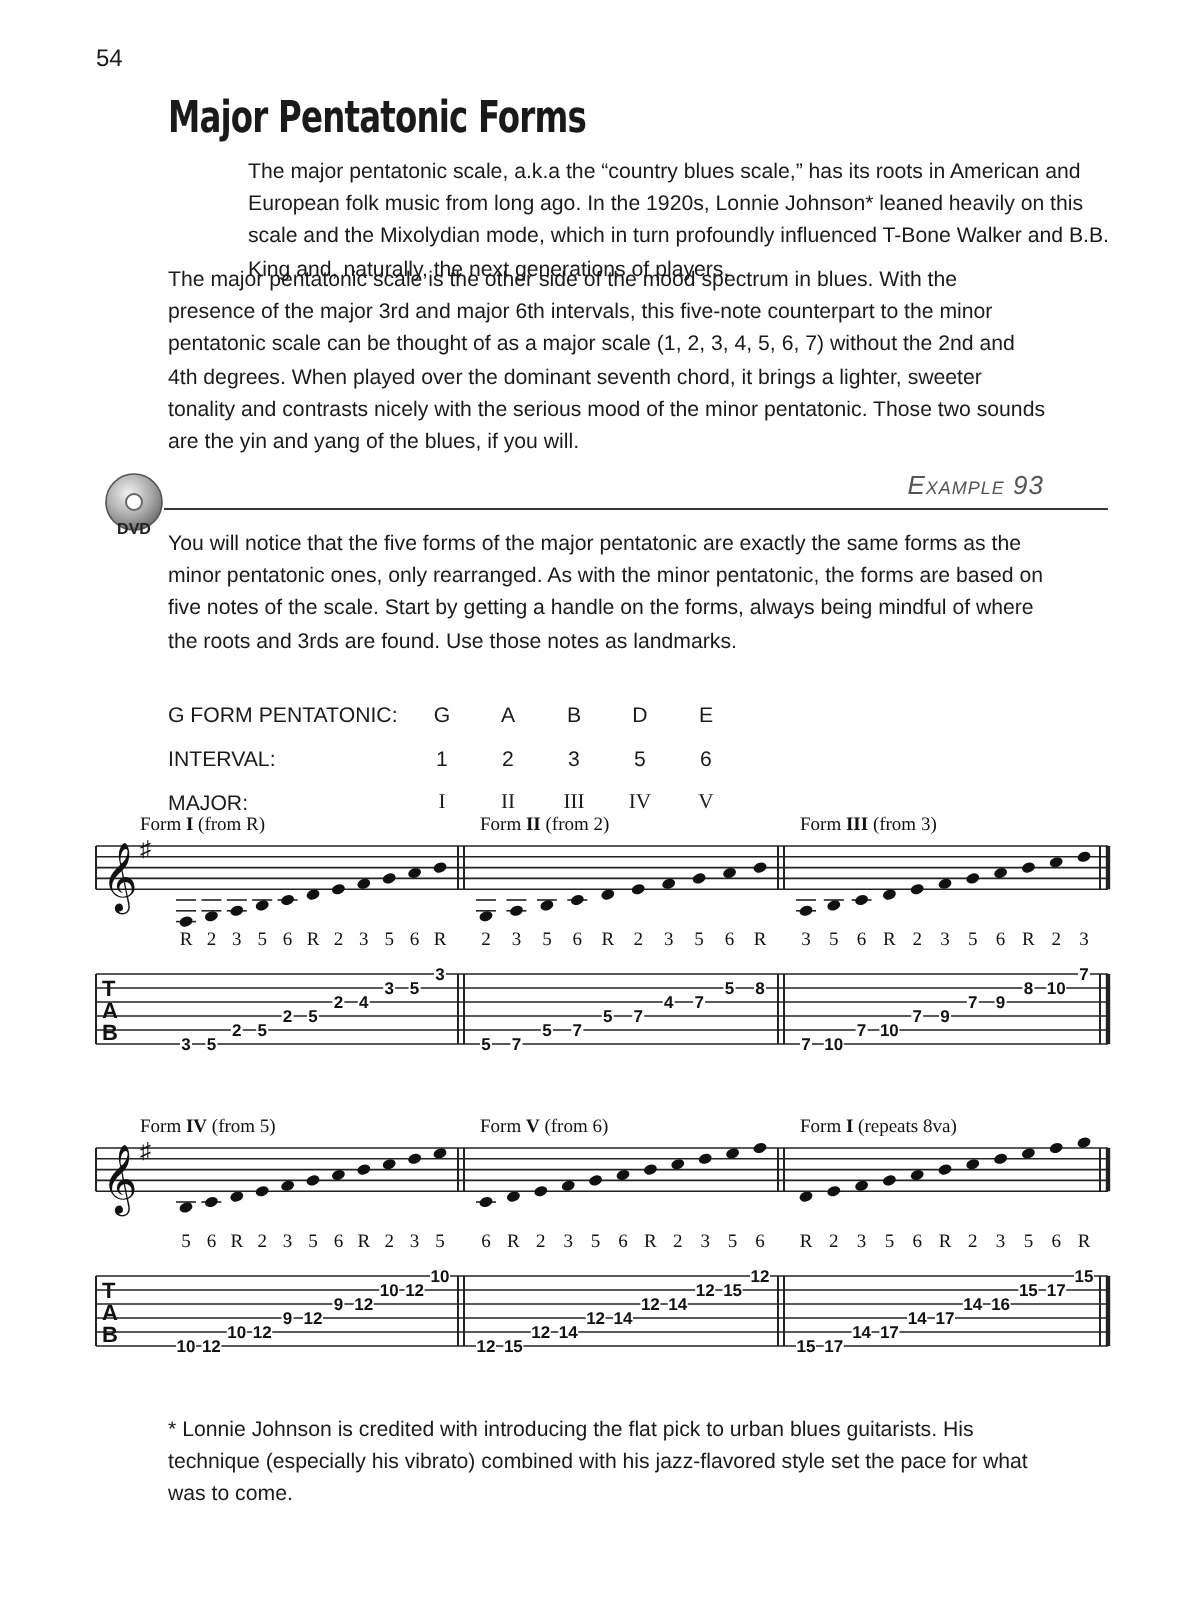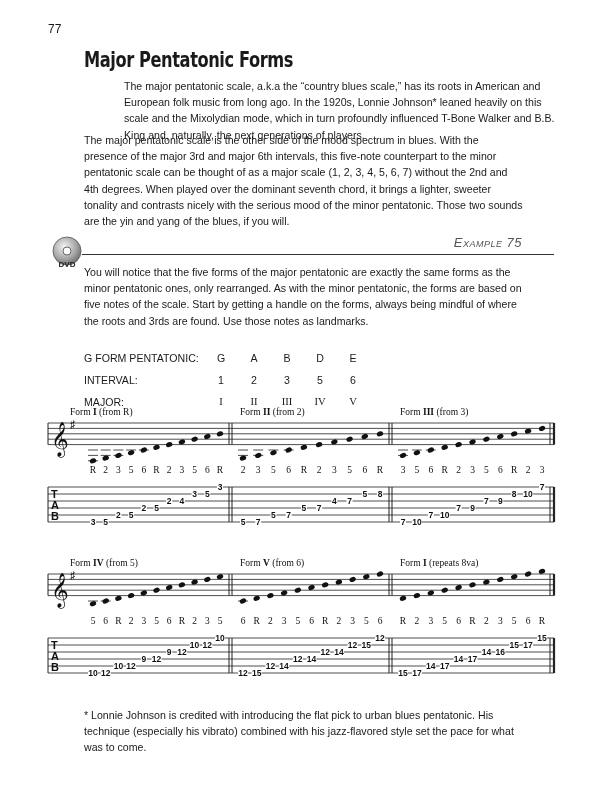--- a/index.html
+++ b/index.html
@@ -18,38 +18,38 @@
   .scale-tbl .row{position:absolute;white-space:nowrap;}
   .scale-tbl .lbl{position:absolute;left:0;}
   .scale-tbl .cell{position:absolute;width:20px;text-align:center;}
   .roman{font-family:"Liberation Serif",serif;}
   .footnote{left:84px;top:707px;width:440px;font-size:10.6px;line-height:16.2px;}
   svg text{font-family:"Liberation Serif",serif;}
 </style>
 </head>
 <body>
 
-<div class="abs page-num">77</div>
+<div class="abs page-num">54</div>
 <div class="abs title">Major Pentatonic Forms</div>
 <div class="abs para p1">The major pentatonic scale, a.k.a the “country blues scale,” has its roots in American and European folk music from long ago. In the 1920s, Lonnie Johnson* leaned heavily on this scale and the Mixolydian mode, which in turn profoundly influenced T-Bone Walker and B.B. King and, naturally, the next generations of players.</div>
 <div class="abs para p2">The major pentatonic scale is the other side of the mood spectrum in blues. With the presence of the major 3rd and major 6th intervals, this five-note counterpart to the minor pentatonic scale can be thought of as a major scale (1, 2, 3, 4, 5, 6, 7) without the 2nd and 4th degrees. When played over the dominant seventh chord, it brings a lighter, sweeter tonality and contrasts nicely with the serious mood of the minor pentatonic. Those two sounds are the yin and yang of the blues, if you will.</div>
 
 <svg class="abs dvd" viewBox="0 0 34 34">
   <defs>
     <radialGradient id="dg" cx="40%" cy="35%" r="70%">
       <stop offset="0%" stop-color="#f2f2f2"></stop>
       <stop offset="60%" stop-color="#a8a8a8"></stop>
       <stop offset="100%" stop-color="#6a6a6a"></stop>
     </radialGradient>
   </defs>
   <circle cx="17" cy="15" r="14" fill="url(#dg)" stroke="#555" stroke-width="0.8"></circle>
   <circle cx="17" cy="15" r="4" fill="#fff" stroke="#666" stroke-width="1"></circle>
   <text x="17" y="31" text-anchor="middle" font-size="8" font-weight="bold" fill="#222" style="font-family:'Liberation Sans',sans-serif">DVD</text>
 </svg>
-<div class="abs ex-label">Example 75</div>
+<div class="abs ex-label">Example 93</div>
 <div class="abs ex-rule"></div>
 <div class="abs para p3">You will notice that the five forms of the major pentatonic are exactly the same forms as the minor pentatonic ones, only rearranged. As with the minor pentatonic, the forms are based on five notes of the scale. Start by getting a handle on the forms, always being mindful of where the roots and 3rds are found. Use those notes as landmarks.</div>
 
 <div class="abs scale-tbl">
   <div class="row" style="top:0">
     <span class="lbl">G FORM PENTATONIC:</span>
     <span class="cell" style="left:127px">G</span>
     <span class="cell" style="left:160px">A</span>
     <span class="cell" style="left:193px">B</span>
     <span class="cell" style="left:226px">D</span>
@@ -421,13 +421,13 @@
       <text x="500.3" y="255" font-size="8.5" font-weight="bold" text-anchor="middle" fill="#111" style="font-family:'Liberation Sans',sans-serif">16</text>
       <rect x="509.20000000000005" y="241" width="10" height="8" fill="#fff"></rect>
       <text x="514.2" y="248" font-size="8.5" font-weight="bold" text-anchor="middle" fill="#111" style="font-family:'Liberation Sans',sans-serif">15</text>
       <rect x="523.1" y="241" width="10" height="8" fill="#fff"></rect>
       <text x="528.1" y="248" font-size="8.5" font-weight="bold" text-anchor="middle" fill="#111" style="font-family:'Liberation Sans',sans-serif">17</text>
       <rect x="537" y="234" width="10" height="8" fill="#fff"></rect>
       <text x="542" y="241" font-size="8.5" font-weight="bold" text-anchor="middle" fill="#111" style="font-family:'Liberation Sans',sans-serif">15</text>
     </g>
   </svg>
 
-<div class="abs footnote">* Lonnie Johnson is credited with introducing the flat pick to urban blues pentatonic. His technique (especially his vibrato) combined with his jazz-flavored style set the pace for what was to come.</div>
+<div class="abs footnote">* Lonnie Johnson is credited with introducing the flat pick to urban blues guitarists. His technique (especially his vibrato) combined with his jazz-flavored style set the pace for what was to come.</div>
 
 </body></html>

